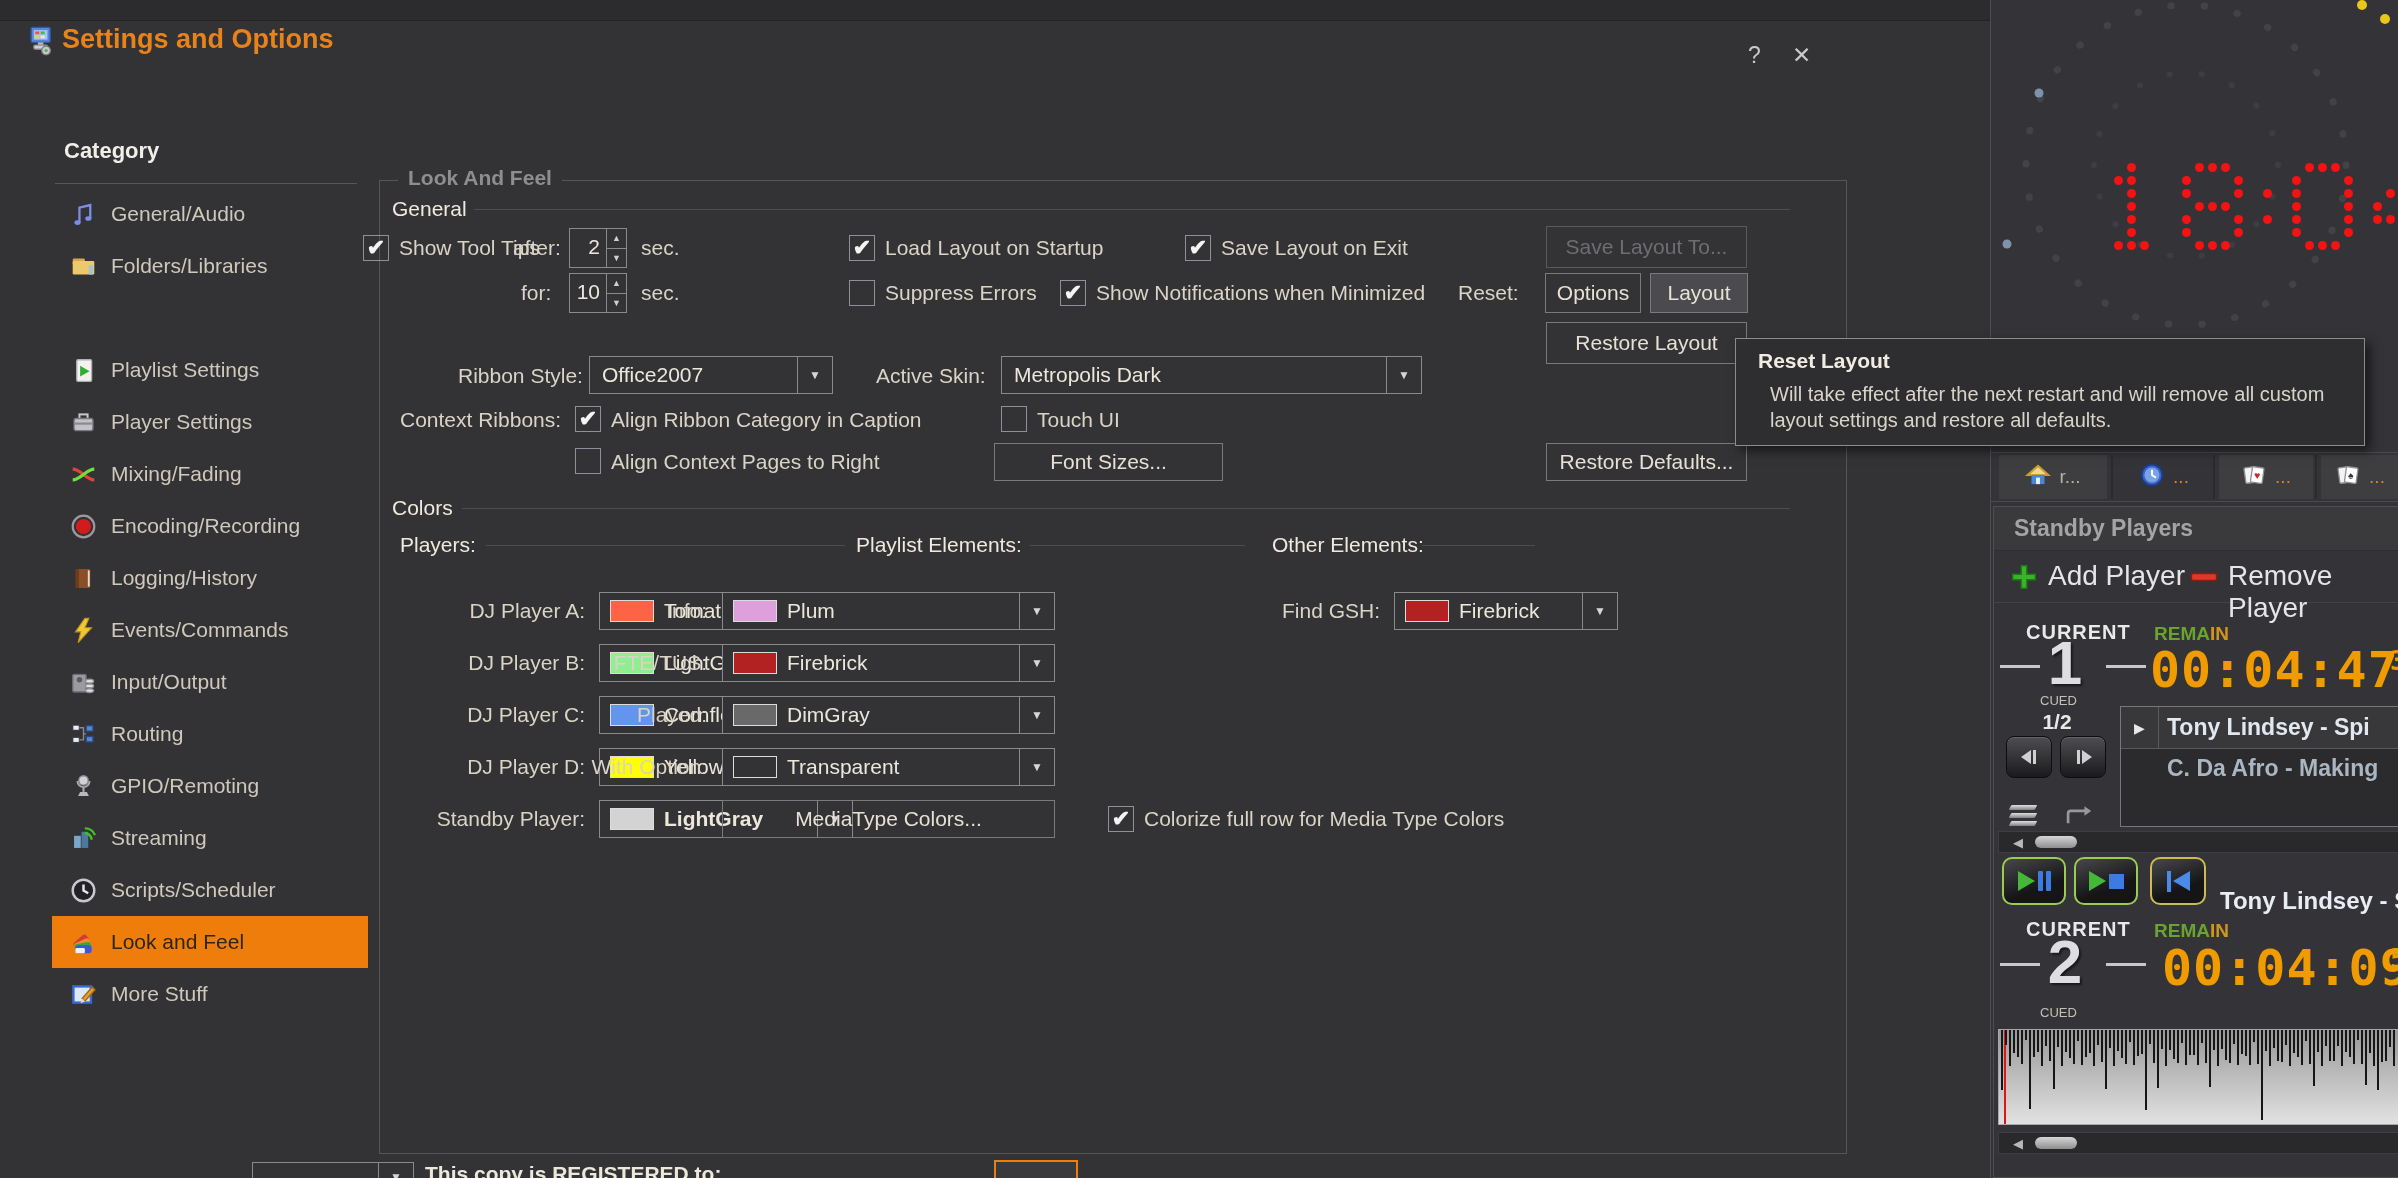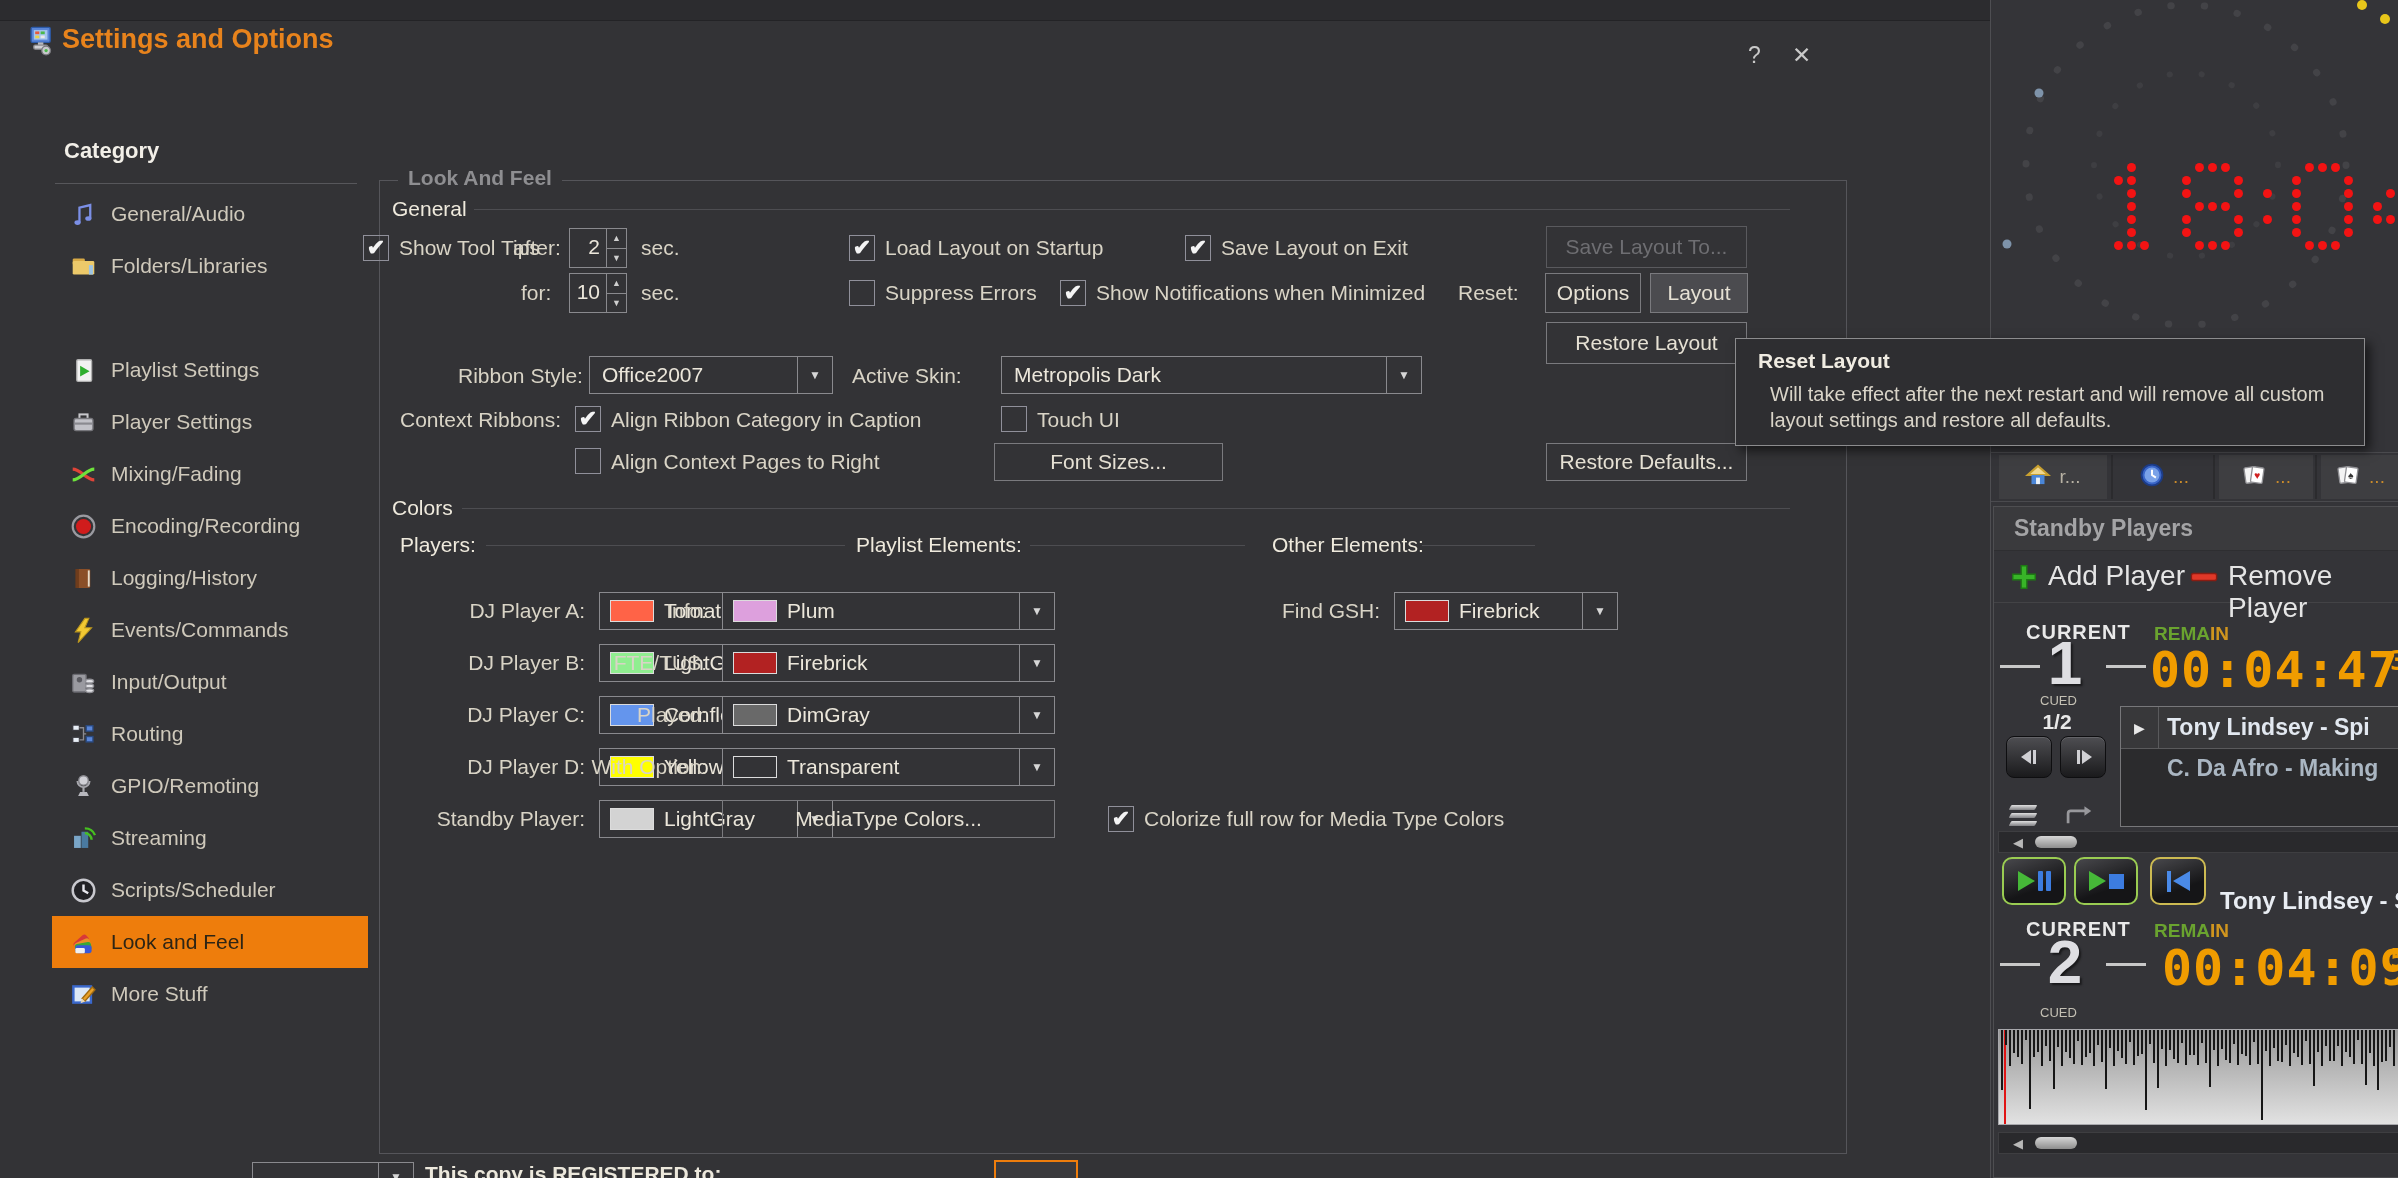--- a/index.html
+++ b/index.html
@@ -345,21 +345,21 @@
     <div class="lbl" style="left:1458px;top:281px;">Reset:</div>
     <div class="btn" style="left:1545px;top:273px;width:96px;height:40px;">Options</div>
     <div class="btn hot" style="left:1650px;top:273px;width:98px;height:40px;">Layout</div>
     <div class="btn" style="left:1546px;top:322px;width:201px;height:42px;">Restore Layout</div>
 
     <div class="lbl" style="left:458px;top:364px;">Ribbon Style:</div>
     <div class="combo" style="left:589px;top:356px;width:244px;height:38px;">
       <span class="combo-text">Office2007</span>
       <span class="combo-arrow">▼</span>
     </div>
-    <div class="lbl" style="left:852px;top:364px;">Active Skin:</div>
+    <div class="lbl" style="left:876px;top:364px;">Active Skin:</div>
     <div class="combo" style="left:1001px;top:356px;width:421px;height:38px;">
       <span class="combo-text">Metropolis Dark</span>
       <span class="combo-arrow">▼</span>
     </div>
 
     <div class="lbl" style="left:400px;top:408px;">Context Ribbons:</div>
     <div class="cb" style="left:575px;top:406px;">
         <span>✔</span>
       </div>
     <div class="lbl" style="left:611px;top:408px;">Align Ribbon Category in Caption</div>
@@ -398,21 +398,21 @@
       <span class="combo-text">CornflowerBlue</span>
       <span class="combo-arrow">▼</span>
     </div>
     <div class="lbl lblr" style="left:415px;top:755px;width:170px;">DJ Player D:</div>
     <div class="combo" style="left:599px;top:748px;width:234px;height:38px;">
       <span class="swatch" style="background: rgb(255, 255, 0);"></span>
       <span class="combo-text">Yellow</span>
       <span class="combo-arrow">▼</span>
     </div>
     <div class="lbl lblr" style="left:415px;top:807px;width:170px;">Standby Player:</div>
-    <div class="combo" style="left:599px;top:800px;width:234px;height:38px;">
+    <div class="combo" style="left:599px;top:800px;width:254px;height:38px;font-weight:bold;">
       <span class="swatch" style="background: rgb(211, 211, 211);"></span>
       <span class="combo-text">LightGray</span>
       <span class="combo-arrow">▼</span>
     </div>
 
     <div class="lbl lblr" style="left:537px;top:599px;width:170px;">Info:</div>
     <div class="combo" style="left:722px;top:592px;width:333px;height:38px;">
       <span class="swatch" style="background: rgb(221, 160, 221);"></span>
       <span class="combo-text">Plum</span>
       <span class="combo-arrow">▼</span>

